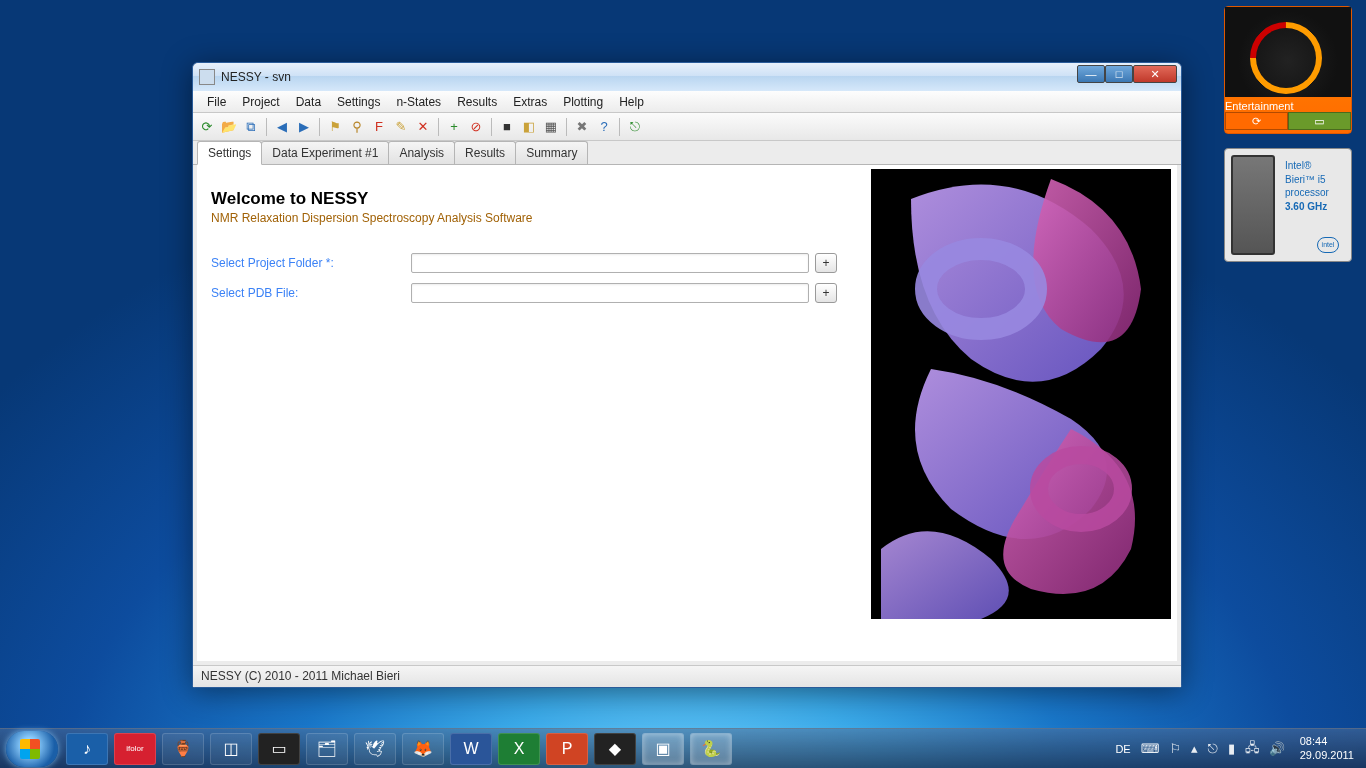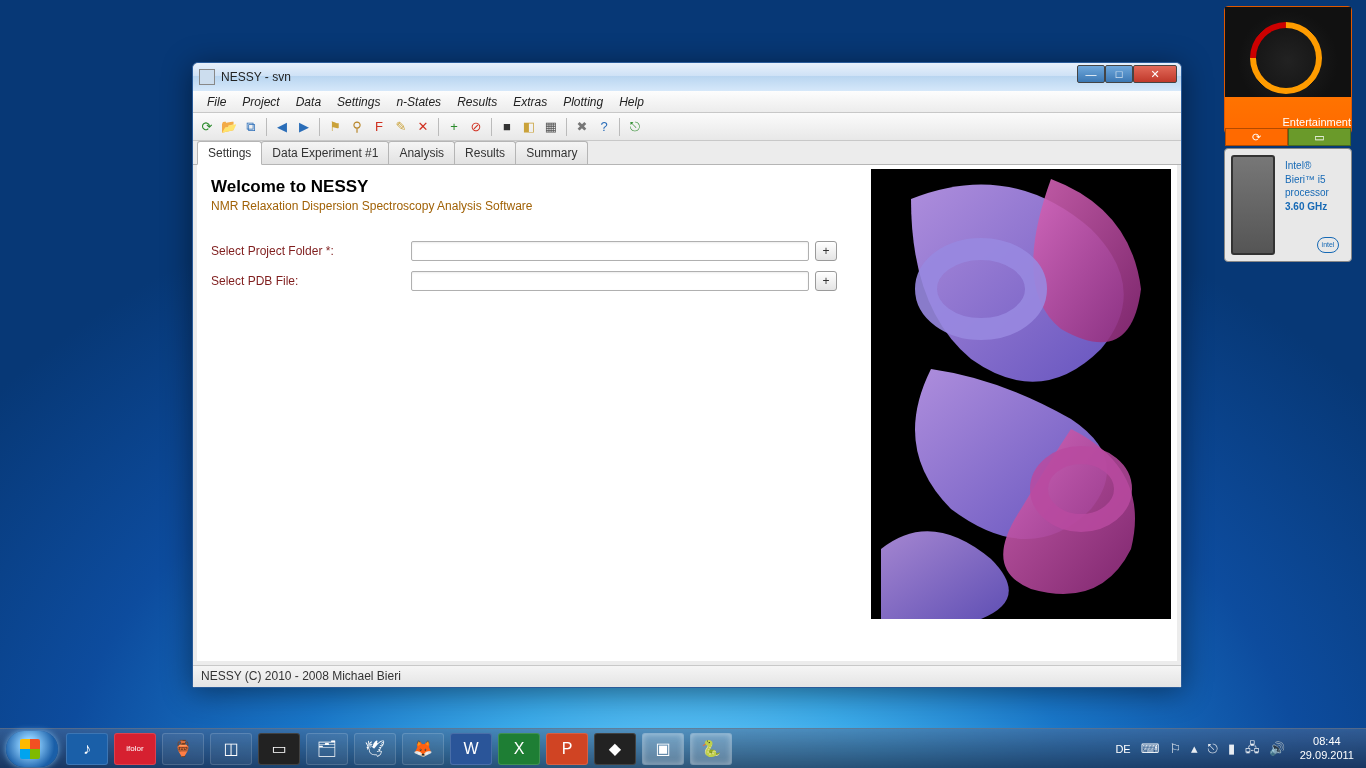--- a/index.html
+++ b/index.html
@@ -5,21 +5,21 @@
 * { margin: 0; padding: 0; box-sizing: border-box; font-family: "Segoe UI", Tahoma, sans-serif; }
 body {
   width: 1366px; height: 768px; overflow: hidden; position: relative;
   background: radial-gradient(ellipse 900px 700px at 50% 110%, #7ed8ff 0%, #3aa9e8 25%, #1976c8 45%, #0d4c9e 70%, #073876 100%);
 }
 
 .gadget { position: absolute; border-radius: 4px; }
 .gadget-ent { top: 6px; right: 14px; width: 128px; height: 128px; background: linear-gradient(#ff8a00,#ff6a00); border: 1px solid #e05800; }
 .gadget-ent .dial { width: 100%; height: 90px; background: radial-gradient(circle at 50% 60%, #222 0%, #111 60%); position: relative; overflow: hidden; }
 .gadget-ent .dial::after{content:"";position:absolute;left:25px;top:15px;width:60px;height:60px;border:6px solid #ff9c00;border-top-color:#c00;border-radius:50%;transform:rotate(-45deg);}
-.gadget-ent .label { text-align:right;color:#fff;font-size:11px;padding-top:19px;}
+.gadget-ent .label { text-align:left;color:#fff;font-size:11px;padding-top:3px;}
 .gadget-ent .btns { display:flex;height:18px;}
 .gadget-ent .btns div{flex:1;border:1px solid rgba(0,0,0,.3);font-size:11px;display:flex;align-items:center;justify-content:center;color:#fff;}
 .gadget-ent .btns div:first-child{background:#ff6a00;}
 .gadget-ent .btns div:last-child{background:#6a9a2a;}
 .gadget-cpu { top: 148px; right: 14px; width: 128px; height: 114px; background:#e8e8e8;border:1px solid #888;display:flex;}
 .gadget-cpu .chip{width:44px;background:linear-gradient(#777,#555);border:2px solid #333;margin:6px;border-radius:3px;}
 .gadget-cpu .info{flex:1;padding:10px 4px;font-size:10px;color:#1669b5;line-height:1.35;}
 .gadget-cpu .info .logo{position:absolute;right:12px;bottom:8px;width:22px;height:16px;border:1px solid #1669b5;border-radius:8px;font-size:7px;color:#1669b5;display:flex;align-items:center;justify-content:center;}
 
 
@@ -35,55 +35,55 @@
 }
 .titlebar .ico{width:16px;height:16px;background:#cde;margin-right:6px;border:1px solid #888;}
 .titlebar .title{font-size:12px;color:#222;}
 .winbtns{position:absolute;right:4px;top:2px;display:flex;gap:0;}
 .winbtn{width:28px;height:18px;border:1px solid #444;border-radius:2px;display:flex;align-items:center;justify-content:center;font-size:11px;color:#fff;cursor:default;}
 .winbtn.min{background:linear-gradient(#6fa8dc,#3c78b4);}
 .winbtn.max{background:linear-gradient(#6fa8dc,#3c78b4);}
 .winbtn.close{background:linear-gradient(#e26a5a,#c0392b);width:44px;}
 
 .menubar{height:22px;background:linear-gradient(#fdfdfd,#ececec);border-bottom:1px solid #c8c8c8;display:flex;align-items:center;padding:0 6px;font-size:12px;color:#222;gap:0;}
-.menubar span{padding:2px 8px;cursor:default;font-style:italic;}
+.menubar span{padding:2px 8px;cursor:default;}
 
 .toolbar{height:28px;background:linear-gradient(#fbfbfb,#e8e8e8);border-bottom:1px solid #c8c8c8;display:flex;align-items:center;padding:0 4px;gap:2px;}
 .tbtn{width:20px;height:20px;display:flex;align-items:center;justify-content:center;font-size:13px;border-radius:2px;cursor:default;}
 .tsep{width:1px;height:18px;background:#bbb;margin:0 3px;}
 
 .tabstrip{height:24px;background:#ececec;display:flex;align-items:flex-end;padding:0 4px;gap:0;border-bottom:1px solid #b5b5b5;}
 .tab{padding:4px 10px;font-size:12px;color:#333;border:1px solid #b5b5b5;border-bottom:none;background:linear-gradient(#f5f5f5,#e2e2e2);border-radius:3px 3px 0 0;margin-right:-1px;}
 .tab.active{background:#fff;border-bottom:1px solid #fff;position:relative;top:1px;}
 
 .content{flex:1;background:#fff;margin:0 4px 4px 4px;display:flex;}
-.content-left{flex:1;padding:12px 14px;}
+.content-left{flex:1;padding:24px 14px;}
 .content-left h2{font-size:17px;font-weight:bold;margin-bottom:2px;}
 .content-left .subtitle{font-size:12px;color:#a16207;margin-bottom:28px;}
 .content-left h3{font-size:13px;font-weight:bold;margin-bottom:10px;}
 .formrow{display:flex;align-items:center;margin-bottom:10px;}
-.formrow label{width:200px;font-size:12px;color:#7f1d1d;}
+.formrow label{width:200px;font-size:12px;color:#3b82f6;}
 .formrow input{flex:0 0 398px;height:20px;border:1px solid #b0b0b0;border-radius:2px;padding:0 4px;font-size:12px;box-shadow:inset 0 1px 2px rgba(0,0,0,.08);}
 .formrow button{width:22px;height:20px;margin-left:6px;border:1px solid #9a9a9a;border-radius:3px;background:linear-gradient(#fff,#e4e4e4);font-size:12px;color:#333;cursor:default;}
 
 .protein{width:300px;height:450px;margin:4px 6px 0 0;background:#000;position:relative;overflow:hidden;}
 .protein svg{width:100%;height:100%;}
 
 .statusbar{height:22px;background:linear-gradient(#f5f5f5,#e4e4e4);border-top:1px solid #c8c8c8;font-size:12px;color:#333;padding:3px 8px;}
 
 
 .taskbar{position:absolute;left:0;bottom:0;width:100%;height:40px;background:linear-gradient(rgba(80,110,150,.55),rgba(30,50,80,.75));backdrop-filter:blur(4px);border-top:1px solid rgba(255,255,255,.25);display:flex;align-items:center;padding:0 6px;}
 .start{width:52px;height:36px;border-radius:18px;background:radial-gradient(circle at 45% 40%,#fff 0%,#8fd0ff 20%,#1a5fa8 70%);box-shadow:0 0 6px rgba(130,200,255,.8);position:relative;}
 .start::after{content:"";position:absolute;left:14px;top:8px;width:20px;height:20px;background:
  conic-gradient(from 0deg,#f25022 0 25%,#7fba00 25% 50%,#00a4ef 50% 75%,#ffb900 75% 100%);border-radius:2px;}
 .task-icons{display:flex;gap:6px;margin-left:8px;}
 .ticon{width:42px;height:32px;border:1px solid rgba(255,255,255,.15);border-radius:3px;display:flex;align-items:center;justify-content:center;font-size:16px;color:#fff;background:rgba(255,255,255,.06);}
 .ticon.active{background:rgba(255,255,255,.22);box-shadow:inset 0 0 6px rgba(255,255,255,.4);}
 .tray{margin-left:auto;display:flex;align-items:center;gap:10px;color:#fff;font-size:11px;}
-.tray .clock{text-align:center;line-height:1.2;margin:0 6px 0 4px;}
+.tray .clock{line-height:1.2;margin:0 6px 0 4px;}
 .tray .glyph{font-size:13px;opacity:.9;}
 </style>
 </head>
 <body>
 
 <div class="gadget gadget-ent">
   <div class="dial"></div>
   <div class="label">Entertainment</div>
   <div class="btns">
     <div>⟳</div>
@@ -190,21 +190,21 @@
         <path d="M 180 10 Q 260 40 270 120 Q 260 200 190 160 Q 140 120 180 10 Z" fill="url(#mag)" opacity=".9"></path>
         <path d="M 60 200 Q 20 280 80 340 Q 160 400 220 340 Q 260 290 200 250 Q 130 210 60 200 Z" fill="url(#purp)" opacity=".95"></path>
         <path d="M 200 260 Q 280 300 260 380 Q 230 440 160 420 Q 110 400 150 340 Q 180 290 200 260 Z" fill="url(#mag)" opacity=".92"></path>
         <path d="M 10 380 Q 60 340 120 390 Q 160 430 110 450 L 10 450 Z" fill="url(#purp)" opacity=".9"></path>
         <ellipse cx="110" cy="120" rx="55" ry="40" fill="none" stroke="#9888e0" stroke-width="22" opacity=".9"></ellipse>
         <ellipse cx="210" cy="320" rx="42" ry="34" fill="none" stroke="#b84aa0" stroke-width="18" opacity=".85"></ellipse>
       </svg>
     </div>
   </div>
 
-  <div class="statusbar">NESSY (C) 2010 - 2008 Michael Bieri</div>
+  <div class="statusbar">NESSY (C) 2010 - 2011 Michael Bieri</div>
 </div>
 
 <div class="taskbar">
   <div class="start"></div>
   <div class="task-icons" id="taskicons">
       <div class="ticon" style="background: rgb(26, 95, 168);">♪</div>
       <div class="ticon" style="background: rgb(214, 32, 48); font-size: 8px;">ifolor</div>
       <div class="ticon">🏺</div>
       <div class="ticon">◫</div>
       <div class="ticon" style="background: rgb(34, 34, 34);">▭</div>

